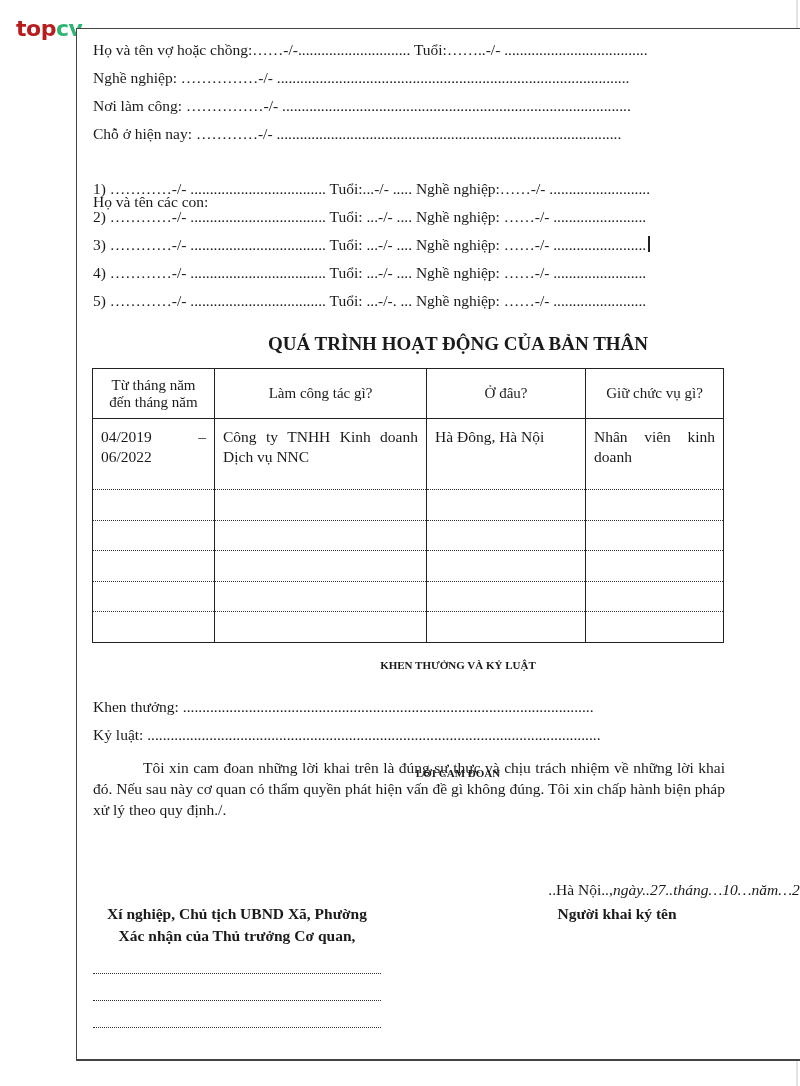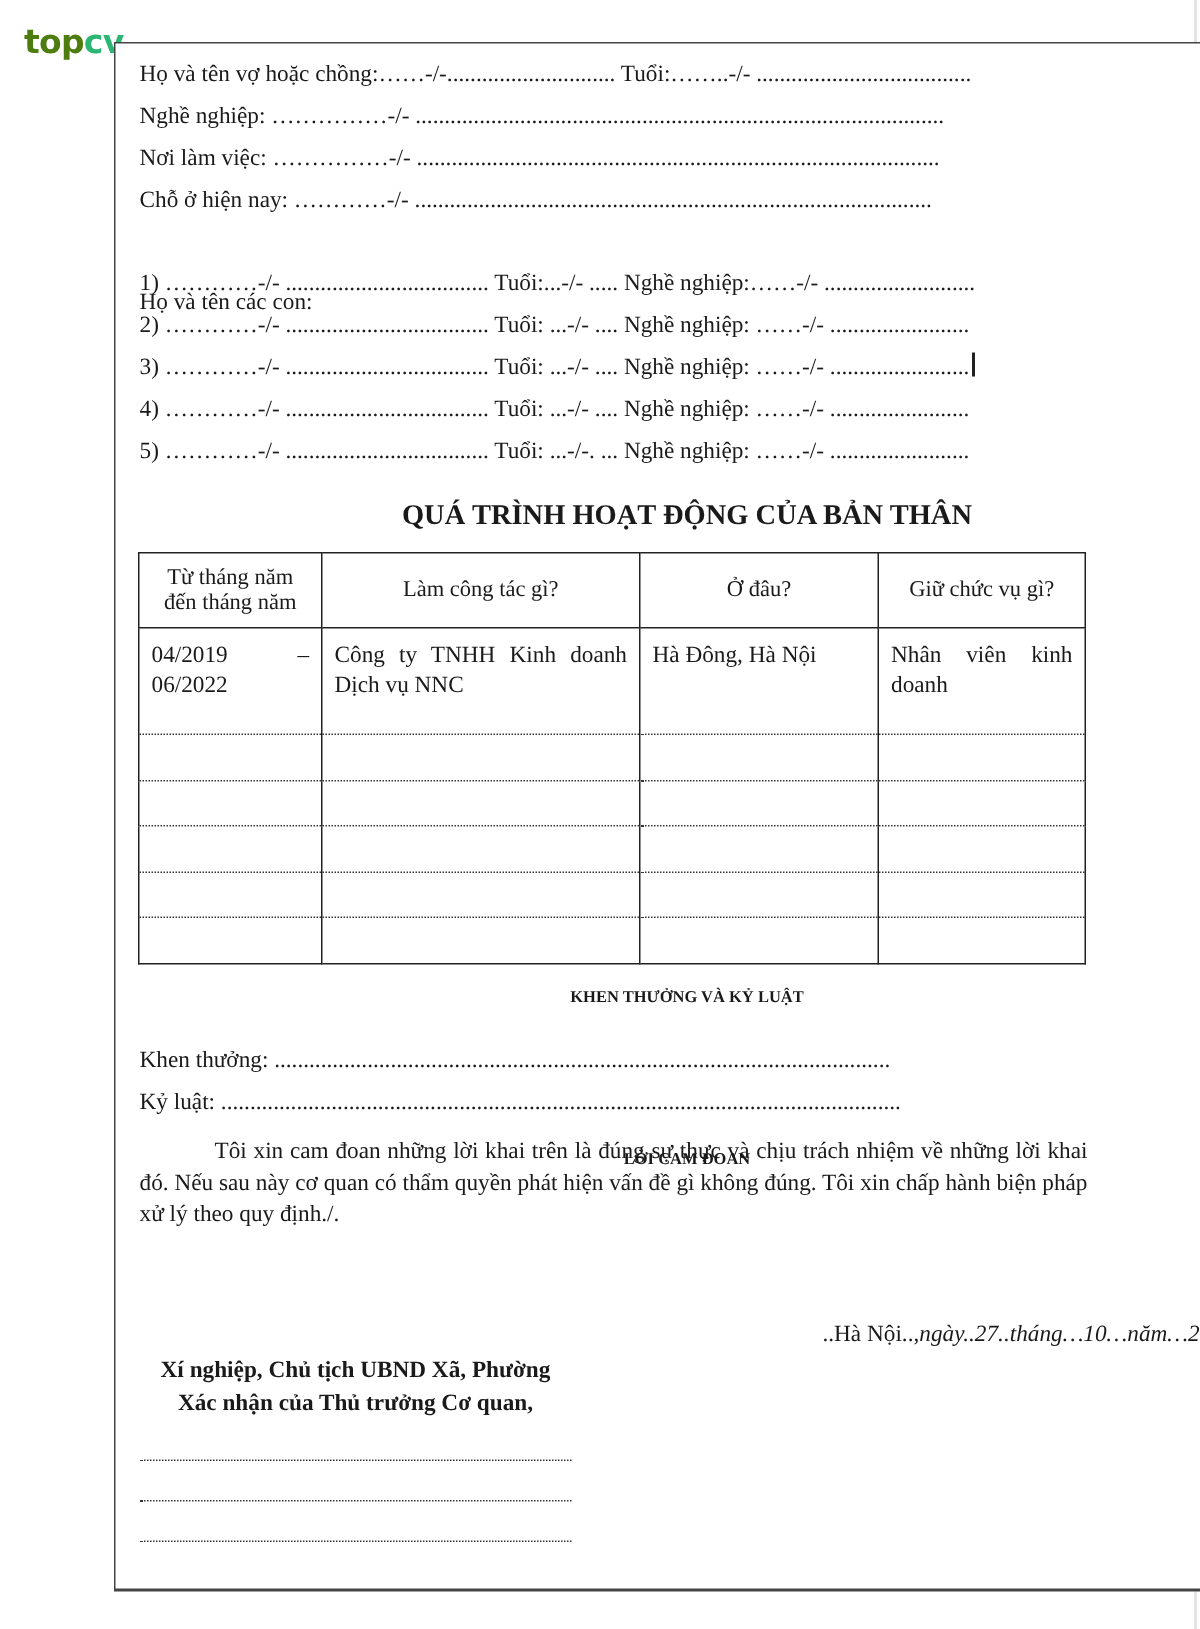--- a/index.html
+++ b/index.html
@@ -1,20 +1,20 @@
 <!DOCTYPE html>
 <html><head>
 <meta charset="utf-8">
 <style>
   html, body { margin:0; padding:0; background:#ffffff; }
   body { width:800px; height:1086px; position:relative; overflow:hidden;
          font-family:"Liberation Serif", "DejaVu Serif", serif; color:#1a1a1a; }
   .logo { position:absolute; left:16px; top:18px; font-family:"DejaVu Sans", sans-serif;
           font-weight:bold; font-size:22px; letter-spacing:-0.5px; line-height:1; }
-  .logo .top { color:#4d7c0f; }
+  .logo .top { color:#b91c1c; }
   .logo .cv { color:#2bb673; }
   .right-edge { position:absolute; left:796px; top:0; width:2px; height:1086px; background:#e3e3e3; }
   .frame { position:absolute; left:76px; top:28px; width:764px; height:1033px;
            border:1.5px solid #444; border-bottom-width:2px; box-sizing:border-box; background:#fff; }
   .line { position:absolute; left:16px; font-size:15.5px; white-space:nowrap; line-height:20px; }
   .heading { position:absolute; left:0; width:100%; text-align:center; font-weight:bold; }
   .h-sm { font-size:19px; }
   .h-lg { font-size:11px; }
   table.work { position:absolute; left:15px; top:339px; width:632px; border-collapse:collapse; font-size:15.5px; }
   table.work th, table.work td { border:1.5px solid #222; padding:0 8px; vertical-align:middle; }
@@ -39,21 +39,21 @@
 
 <div class="logo">
   <span class="top">top</span><span class="cv">cv</span>
 </div>
 <div class="right-edge"></div>
 
 <div class="frame">
 
   <div class="line" style="top:11px;">Họ và tên vợ hoặc chồng:……-/-............................. Tuổi:……..-/- .....................................</div>
   <div class="line" style="top:39px;">Nghề nghiệp: ……………-/- ...........................................................................................</div>
-  <div class="line" style="top:67px;">Nơi làm việc: ……………-/- ..........................................................................................</div>
+  <div class="line" style="top:67px;">Nơi làm công: ……………-/- ..........................................................................................</div>
   <div class="line" style="top:95px;">Chỗ ở hiện nay: …………-/- .........................................................................................</div>
   <div class="line" style="top:123px;margin-top:40px;">Họ và tên các con:</div>
   <div class="line" style="top:150px;">1) …………-/- ................................... Tuổi:...-/- ..... Nghề nghiệp:……-/- ..........................</div>
   <div class="line" style="top:178px;">2) …………-/- ................................... Tuổi: ...-/- .... Nghề nghiệp: ……-/- ........................</div>
   <div class="line" style="top:206px;"><span>3) …………-/- ................................... Tuổi: ...-/- .... Nghề nghiệp: ……-/- ........................</span><span class="cursor"></span></div>
   <div class="line" style="top:234px;">4) …………-/- ................................... Tuổi: ...-/- .... Nghề nghiệp: ……-/- ........................</div>
   <div class="line" style="top:262px;">5) …………-/- ................................... Tuổi: ...-/-. ... Nghề nghiệp: ……-/- ........................</div>
 
   <div class="heading h-sm" style="top:304px;">QUÁ TRÌNH HOẠT ĐỘNG CỦA BẢN THÂN</div>
 
@@ -116,17 +116,18 @@
 
   <div class="heading h-lg" style="top:738px;">LỜI CAM ĐOAN</div>
   <div class="para" style="top:728px;"><span class="indent"></span><span>Tôi xin cam đoan những lời khai trên là đúng sự thực và chịu trách nhiệm về những lời khai đó. Nếu sau này cơ quan có thẩm quyền phát hiện vấn đề gì không đúng. Tôi xin chấp hành biện pháp xử lý theo quy định./.</span></div>
 
   <div class="dateline" style="top:852px;"><span>..Hà Nội..,</span><i>ngày..27..tháng…10…năm…2023</i></div>
 
   <div class="sig" style="left:10px; top:874px; width:300px;">
     <div>Xí nghiệp, Chủ tịch UBND Xã, Phường</div>
     <div>Xác nhận của Thủ trưởng Cơ quan,</div>
   </div>
+  <div class="sig" style="left:440px; top:874px; width:200px;">Người khai ký tên</div>
 
   <div class="dots" style="top:944px;"></div>
   <div class="dots" style="top:971px;"></div>
   <div class="dots" style="top:998px;"></div>
 </div>
 
 </body></html>

